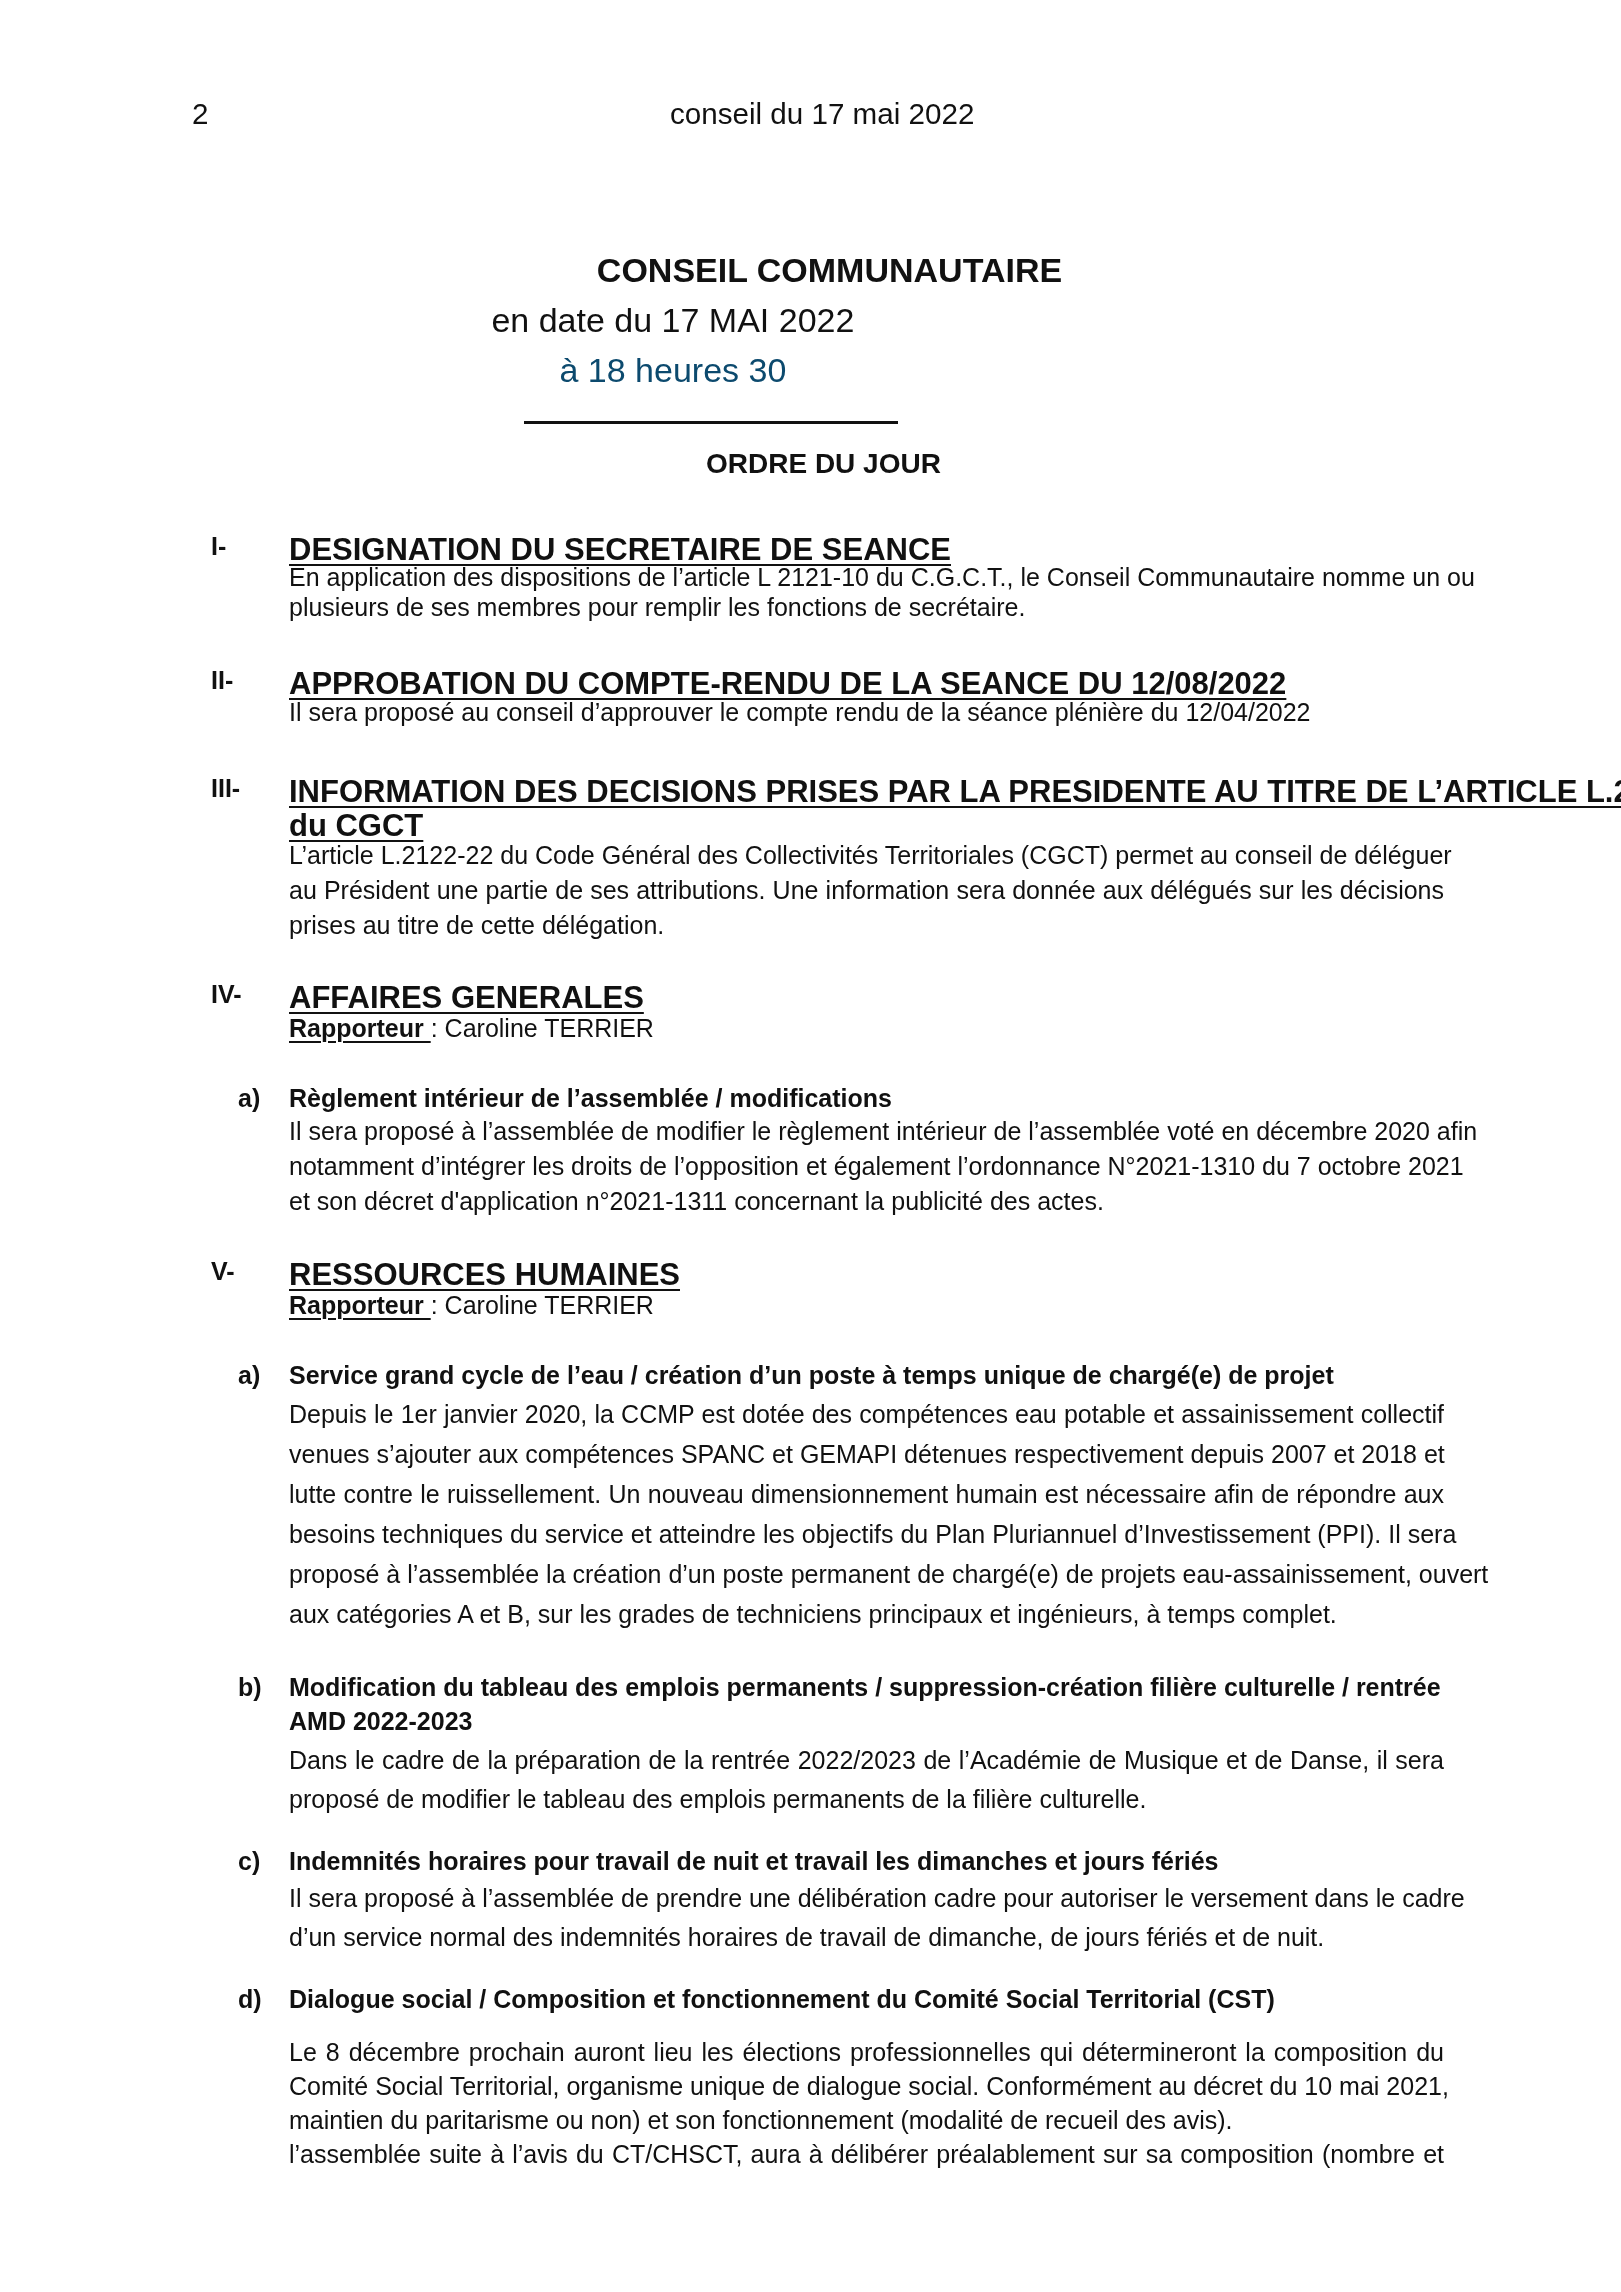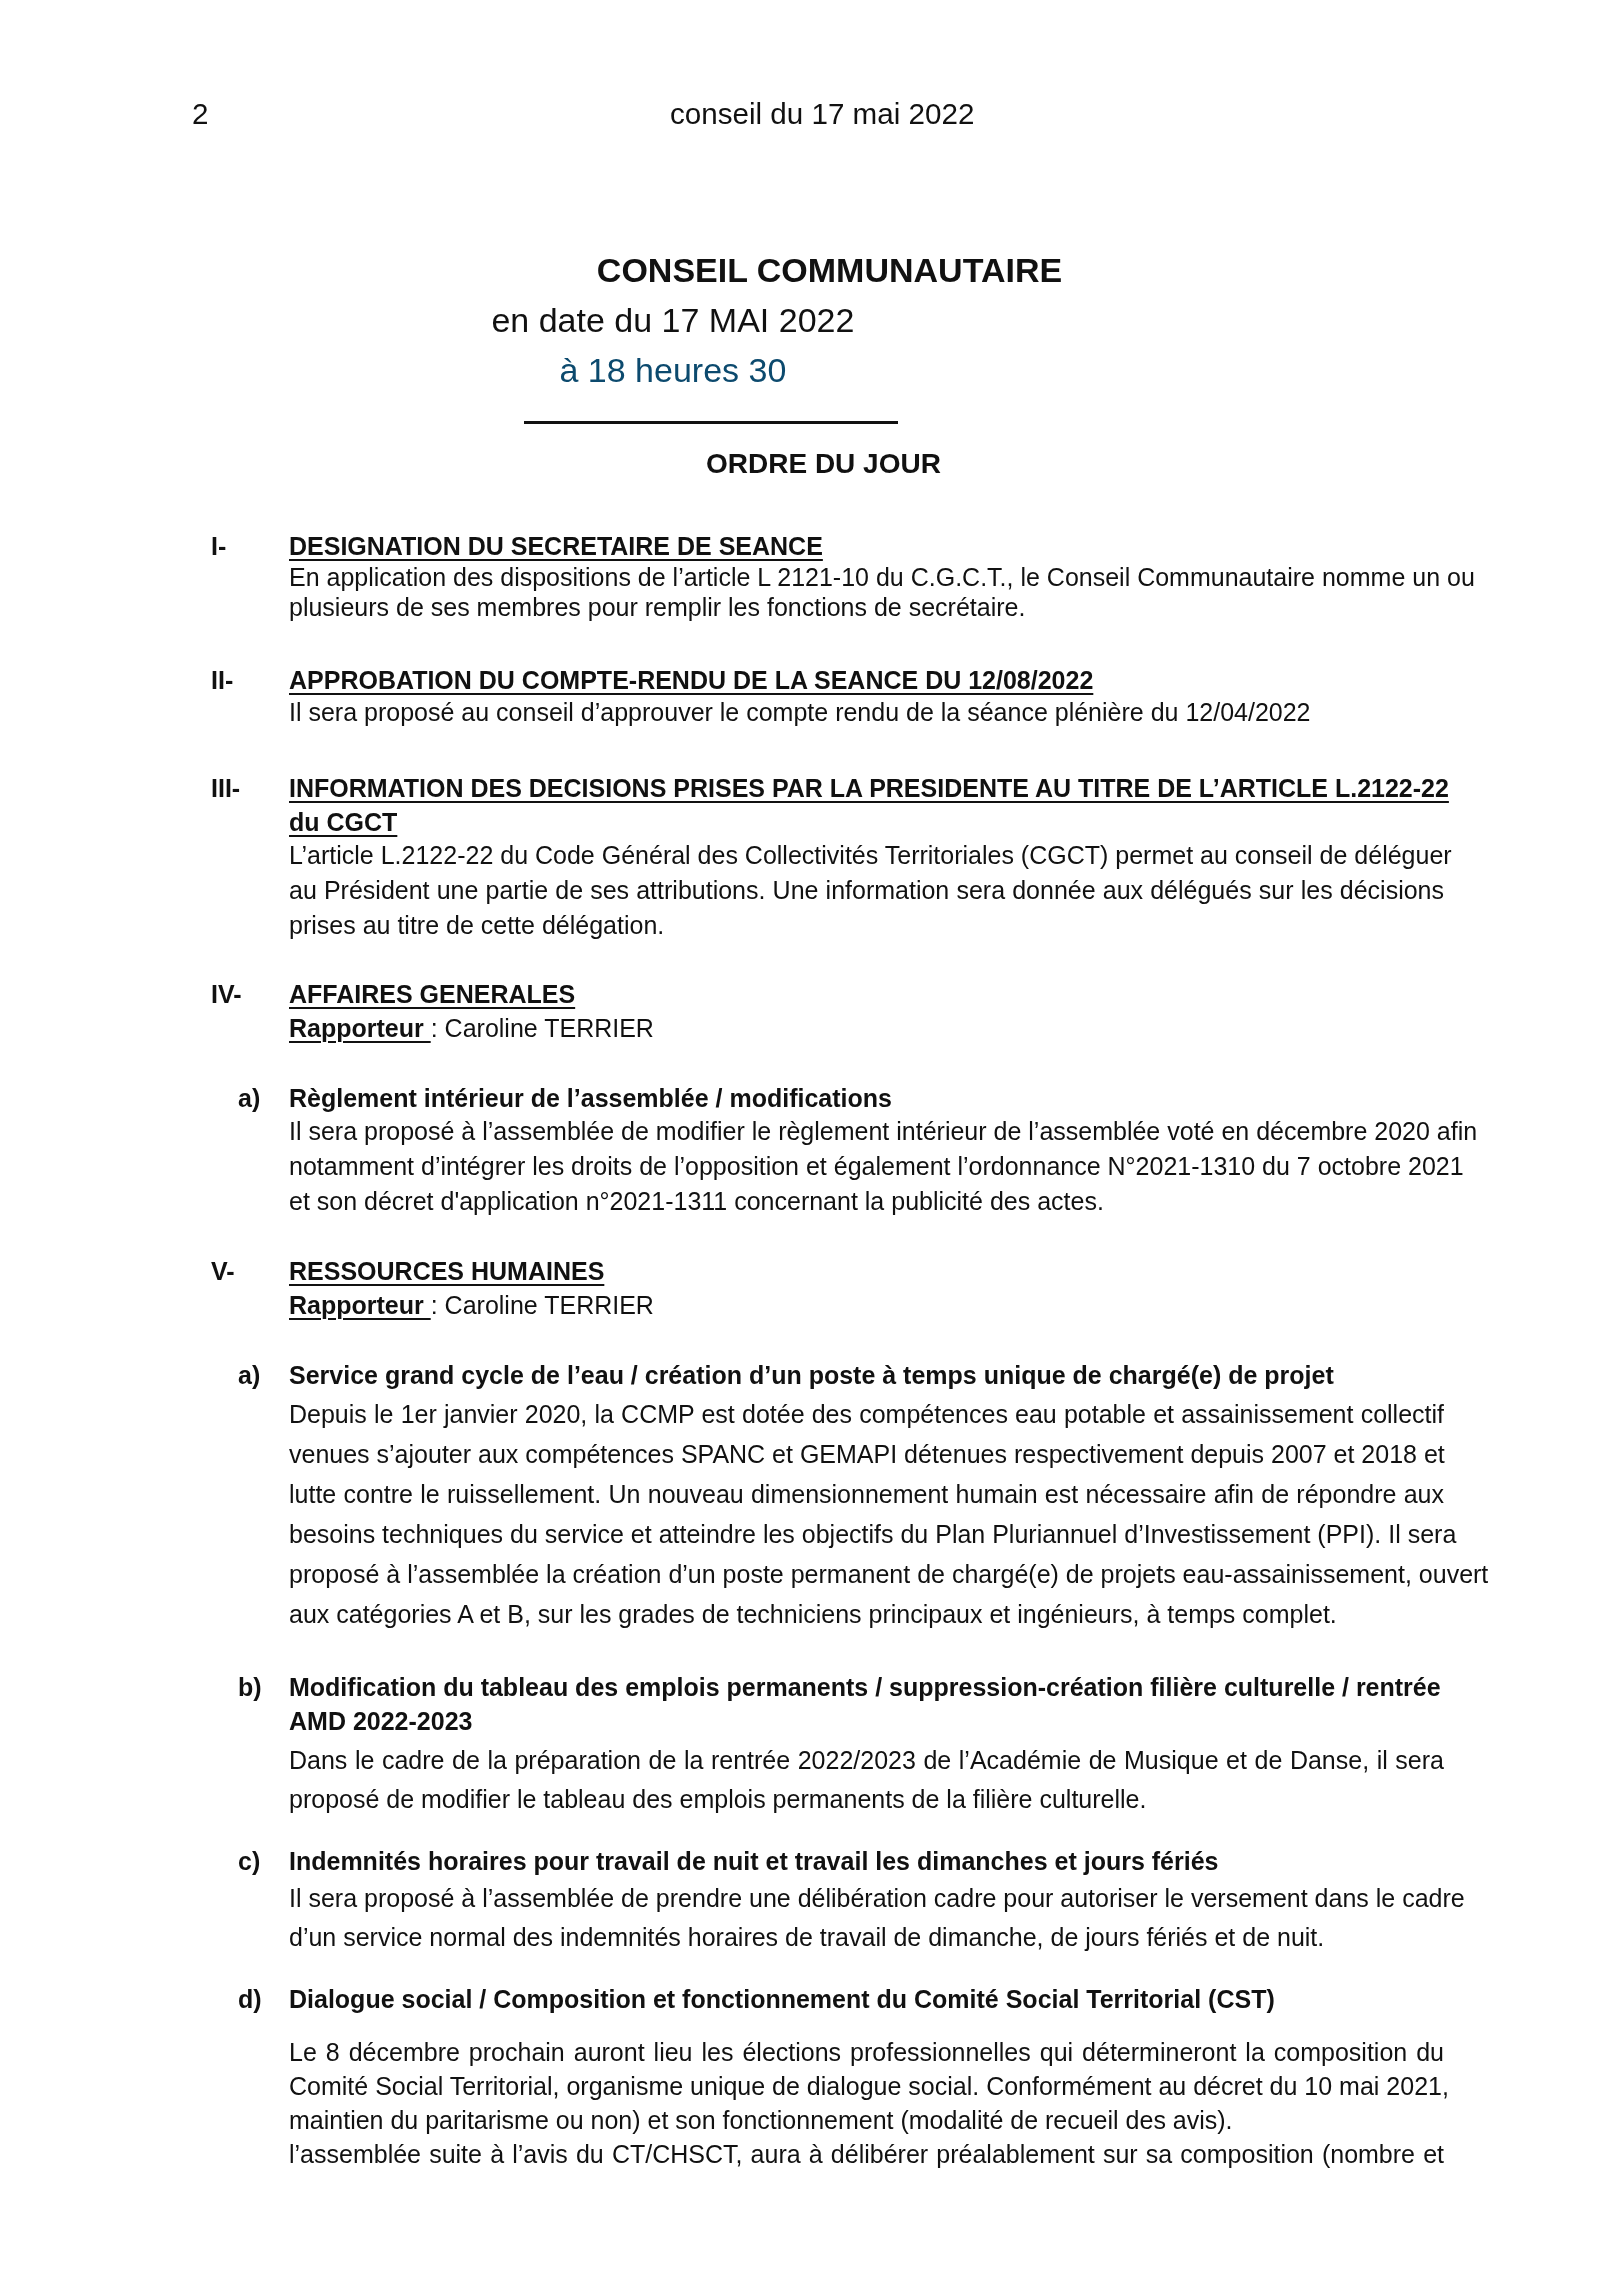--- a/index.html
+++ b/index.html
@@ -8,21 +8,21 @@
       font-family: "Liberation Sans", sans-serif; color: #111111;
     }
     .abs { position: absolute; white-space: nowrap; }
     .hdr { font-size: 29.6px; top: 97px; }
     .title { font-size: 34px; font-weight: bold; left: 0; width: 1621px; text-align: center; }
     .sub { font-size: 34px; left: 0; width: 1344px; text-align: center; }
     .red { color: #0c4a6e; }
     .rule { position: absolute; left: 524px; top: 421px; width: 374px; height: 2.7px; background: #111; }
     .num { left: 211px; font-size: 25px; font-weight: bold; }
     .sub-num { left: 238px; font-size: 25px; font-weight: bold; }
-    .sec-title { left: 289px; font-size: 25px; font-weight: bold; text-decoration: underline; text-decoration-thickness: 1.8px; text-underline-offset: 3.6px; }
+    .sec-title { left: 289px; font-size: 31px; font-weight: bold; text-decoration: underline; text-decoration-thickness: 1.8px; text-underline-offset: 3.6px; }
     .item-title { left: 289px; font-size: 25px; font-weight: bold; }
     .line { left: 289px; font-size: 25px; }
     .rap-label { font-weight: bold; text-decoration: underline; text-decoration-thickness: 1.8px; text-underline-offset: 3.6px; }
     .block { position: absolute; left: 289px; width: 1155px; font-size: 25px; }
     .block .l { display: block; text-align: justify; text-align-last: justify; white-space: nowrap; }
     .block .l.last { text-align-last: left; }
   </style>
 </head>
 <body>
 

